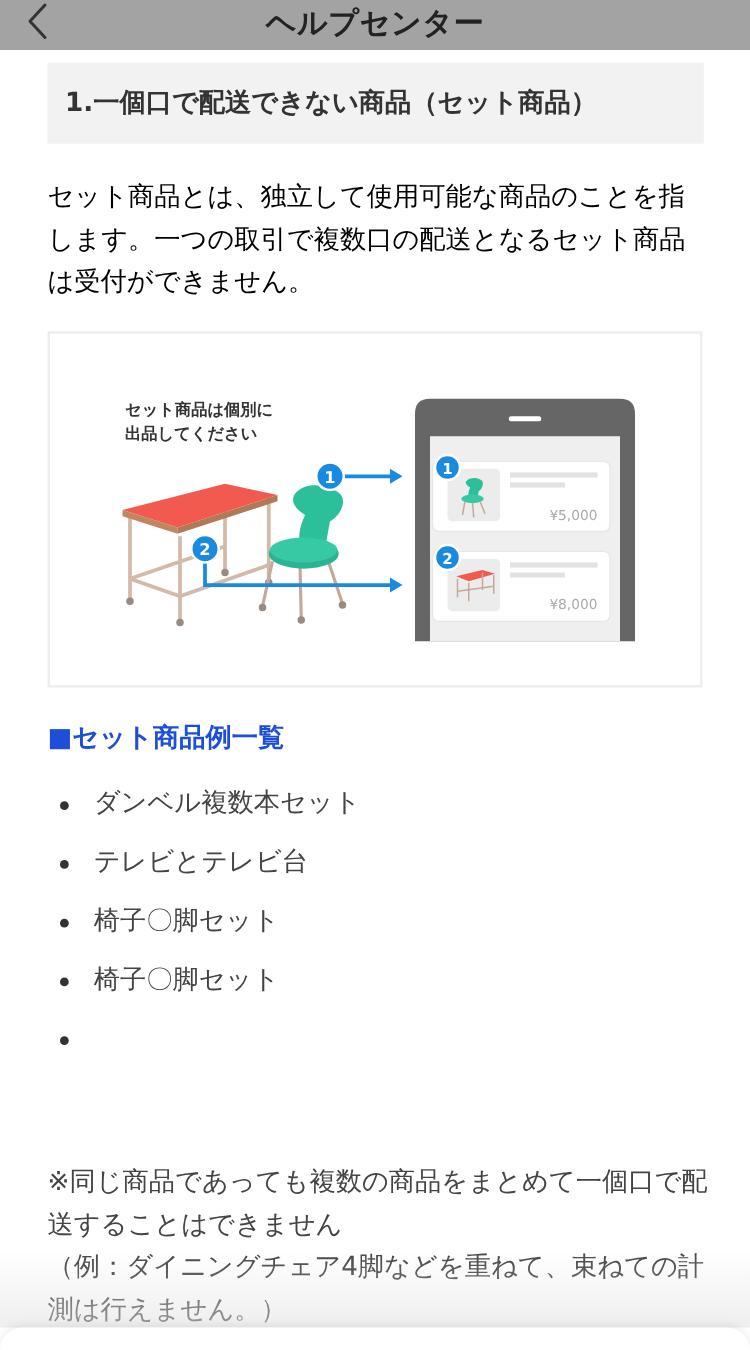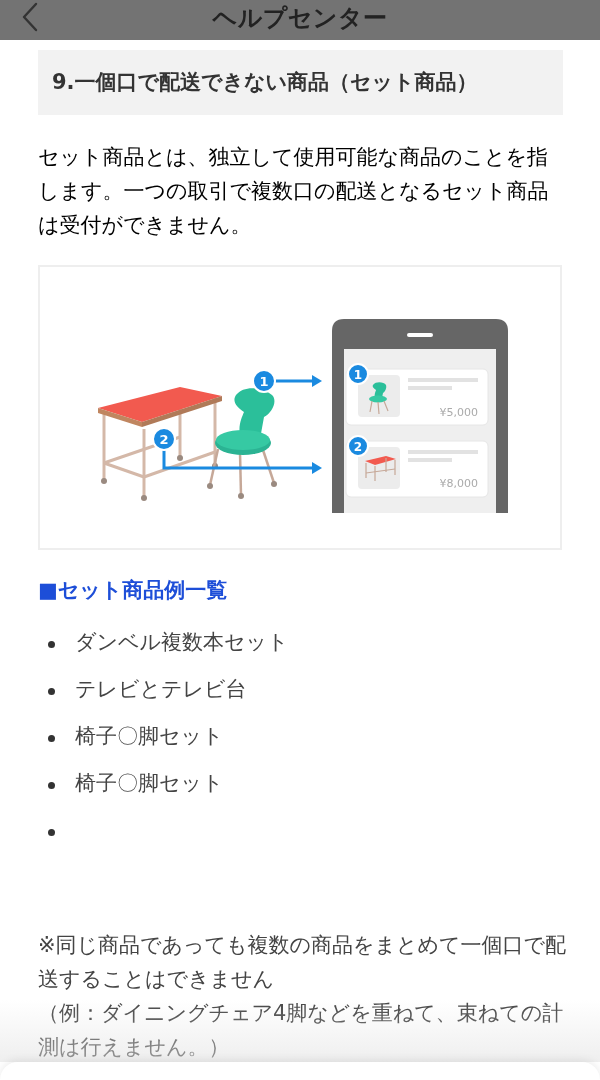--- a/index.html
+++ b/index.html
@@ -1,19 +1,19 @@
 <!DOCTYPE html>
 <html><head>
 <meta charset="utf-8">
 <style>
   * { box-sizing: border-box; margin: 0; padding: 0; }
   html, body { width: 600px; height: 1080px; overflow: hidden; background: #ffffff; }
   body { font-family: "DejaVu Sans", "Liberation Sans", sans-serif; color: #333333; position: relative; }
 
-  .header { position: absolute; top: 0; left: 0; width: 600px; height: 40px; background: #737373; }
+  .header { position: absolute; top: 0; left: 0; width: 600px; height: 40px; background: #a3a3a3; }
   .back-btn { position: absolute; left: 14px; top: 0; width: 36px; height: 36px; cursor: pointer; }
   .header-title { position: absolute; left: 0; right: 0; top: 2px; text-align: center; font-size: 24px; font-weight: bold; color: #222; letter-spacing: 0.5px; }
 
   .section-box { position: absolute; left: 38px; top: 50px; width: 525px; height: 65px; background: #f2f2f2; }
   .section-title { position: absolute; left: 14px; top: 18px; font-size: 21px; font-weight: bold; color: #333; white-space: nowrap; }
 
   .intro { position: absolute; left: 38px; top: 140px; width: 525px; font-size: 21px; line-height: 34px; color: #000000; }
 
   .figure { position: absolute; left: 38px; top: 265px; width: 524px; height: 285px; border: 2px solid #eeeeee; background: #fff; }
   .fig-caption { position: absolute; left: 60px; top: 52px; font-size: 13px; font-weight: bold; color: #333; line-height: 19px; white-space: pre-line; }
@@ -36,21 +36,21 @@
 <div class="header">
   <div class="back-btn">
     <svg width="36" height="36" viewBox="0 0 36 36">
       <polyline points="22,4 10,17 22,30" fill="none" stroke="#333" stroke-width="2.4" stroke-linecap="round" stroke-linejoin="round"></polyline>
     </svg>
   </div>
   <div class="header-title">ヘルプセンター</div>
 </div>
 
 <div class="section-box">
-  <div class="section-title">9.一個口で配送できない商品（セット商品）</div>
+  <div class="section-title">1.一個口で配送できない商品（セット商品）</div>
 </div>
 
 <p class="intro">セット商品とは、独立して使用可能な商品のことを指します。一つの取引で複数口の配送となるセット商品は受付ができません。</p>
 
 <div class="figure">
   <svg class="fig-svg" width="524" height="285" viewBox="0 0 524 285">
 
     <g>
       <line x1="64" y1="145" x2="64" y2="213" stroke="#d4b8a8" stroke-width="3"></line>
       <line x1="104" y1="162" x2="104" y2="230" stroke="#d4b8a8" stroke-width="3"></line>
@@ -119,20 +119,22 @@
       <line x1="355" y1="193" x2="355" y2="208" stroke="#c6a898" stroke-width="1.2"></line>
       <line x1="346" y1="191" x2="346" y2="205" stroke="#c6a898" stroke-width="1.2"></line>
       <line x1="326" y1="206" x2="355" y2="202" stroke="#c6a898" stroke-width="1.2"></line>
       <rect x="368" y="183" width="70" height="4" fill="#e2e2e2"></rect>
       <rect x="368" y="191" width="44" height="4" fill="#e2e2e2"></rect>
       <text class="price" x="438" y="220" text-anchor="end">¥8,000</text>
       <circle cx="318" cy="179" r="10" fill="#1a8ae0" stroke="#fff" stroke-width="2"></circle>
       <text x="318" y="184" text-anchor="middle" font-size="12" font-weight="bold" fill="#fff" font-family="DejaVu Sans, sans-serif">2</text>
     </g>
   </svg>
+  <div class="fig-caption">セット商品は個別に
+出品してください</div>
 </div>
 
 <div class="list-heading">■セット商品例一覧</div>
 
 <ul class="example-list">
   <li>
       <span class="bullet"></span>
       <span>ダンベル複数本セット</span>
     </li>
   <li>

